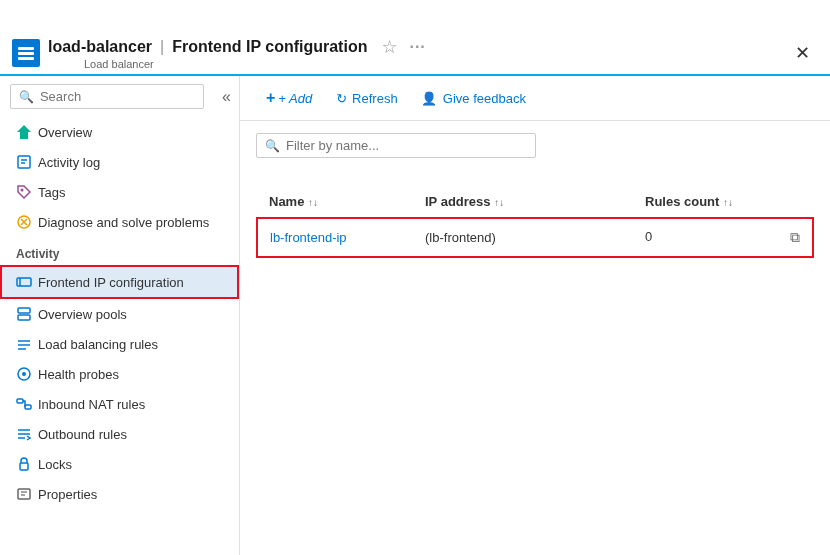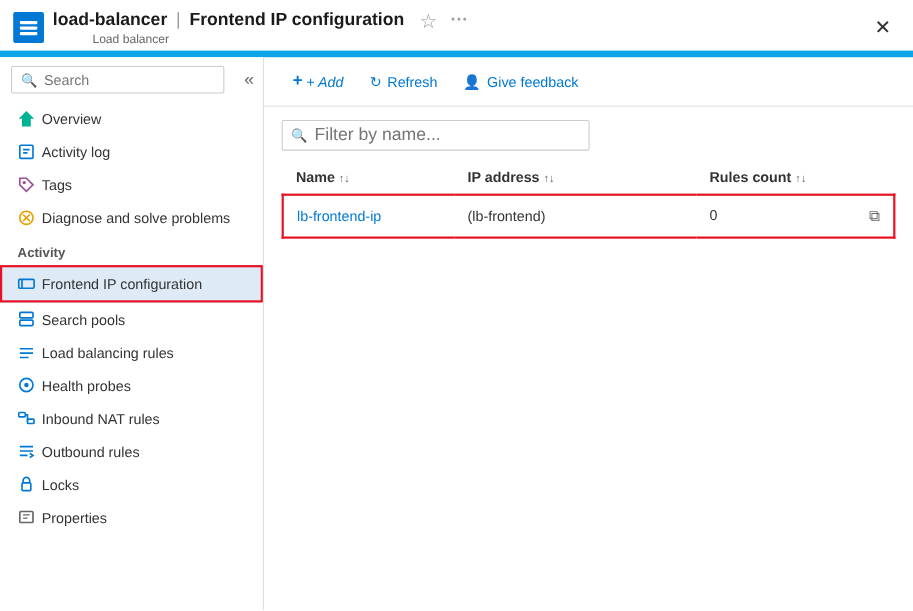--- a/index.html
+++ b/index.html
@@ -1,21 +1,21 @@
 <!DOCTYPE html>
 <html><head>
   <meta charset="utf-8">
   <style>
     * { box-sizing: border-box; margin: 0; padding: 0; }
     body { font-family: 'Segoe UI', Arial, sans-serif; font-size: 13px; color: #333; background: #fff; width: 830px; height: 555px; overflow: hidden; display: flex; flex-direction: column; }
 
     
     .title-bar {
       display: flex; align-items: center; justify-content: space-between;
-      padding: 8px 12px 4px 12px; border-bottom: 6px solid #0ea5e9; min-height: 48px;
+      padding: 8px 12px 4px 12px; border-bottom: 2px solid #0ea5e9; min-height: 48px; margin-top: 28px;
     }
     .title-left { display: flex; align-items: center; gap: 8px; }
     .title-icon {
       width: 28px; height: 28px; background: #0078d4; display: flex; align-items: center; justify-content: center; border-radius: 2px;
     }
     .title-icon svg { width: 18px; height: 18px; }
     .title-text-block { display: flex; flex-direction: column; }
     .title-main { font-size: 16px; font-weight: 600; color: #1a1a1a; display: flex; align-items: center; gap: 8px; }
     .title-sub { font-size: 11px; color: #666; padding-left: 36px; }
     .title-separator { color: #999; font-weight: 300; }
@@ -58,25 +58,25 @@
       background: none; border: none; cursor: pointer; color: #0078d4; font-size: 13px;
       border-radius: 2px;
     }
 
     
     .filter-bar { padding: 12px 16px 8px 16px; }
     .filter-input-wrap {
       display: flex; align-items: center; border: 1px solid #ccc; border-radius: 2px;
       padding: 4px 8px; gap: 6px; width: 280px; background: #fff;
     }
-    .filter-input-wrap input { border: none; outline: none; font-size: 16px; color: #555; width: 100%; }
+    .filter-input-wrap input { border: none; outline: none; font-size: 13px; color: #555; width: 100%; }
 
     
     .table-area { padding: 0 16px; flex: 1; overflow-y: auto; }
-    .data-table { width: 100%; border-collapse: collapse; }
+    .data-table { width: 100%; border-collapse: collapse; margin-top: 20px; }
     .data-table th {
       text-align: left; padding: 8px 12px; font-weight: 600; color: #333; font-size: 13px;
       border-bottom: 1px solid #e0e0e0; background: #fff;
     }
     .sort-icon { font-size: 10px; color: #666; }
     .data-row { border: 2px solid #e81123; display: table-row; }
     .data-row td { padding: 10px 12px; border-bottom: 1px solid #f0f0f0; }
     .link-text { color: #0078d4; cursor: pointer; text-decoration: none; }
     .copy-icon { color: #666; cursor: pointer; font-size: 14px; float: right; }
 
@@ -170,21 +170,21 @@
       </span>
       <span>Frontend IP configuration</span>
     </div>
     <div class="nav-item">
       <span class="nav-icon">
         <svg width="16" height="16" viewBox="0 0 16 16">
             <rect x="2" y="2" width="12" height="5" rx="1" fill="none" stroke="#0078d4" stroke-width="1.5"></rect>
             <rect x="2" y="9" width="12" height="5" rx="1" fill="none" stroke="#0078d4" stroke-width="1.5"></rect>
           </svg>
       </span>
-      <span>Search pools</span>
+      <span>Overview pools</span>
     </div>
     <div class="nav-item">
       <span class="nav-icon">
         <svg width="16" height="16" viewBox="0 0 16 16">
             <line x1="2" y1="5" x2="14" y2="5" stroke="#0078d4" stroke-width="1.5"></line>
             <line x1="2" y1="9" x2="14" y2="9" stroke="#0078d4" stroke-width="1.5"></line>
             <line x1="2" y1="13" x2="10" y2="13" stroke="#0078d4" stroke-width="1.5"></line>
           </svg>
       </span>
       <span>Load balancing rules</span>

